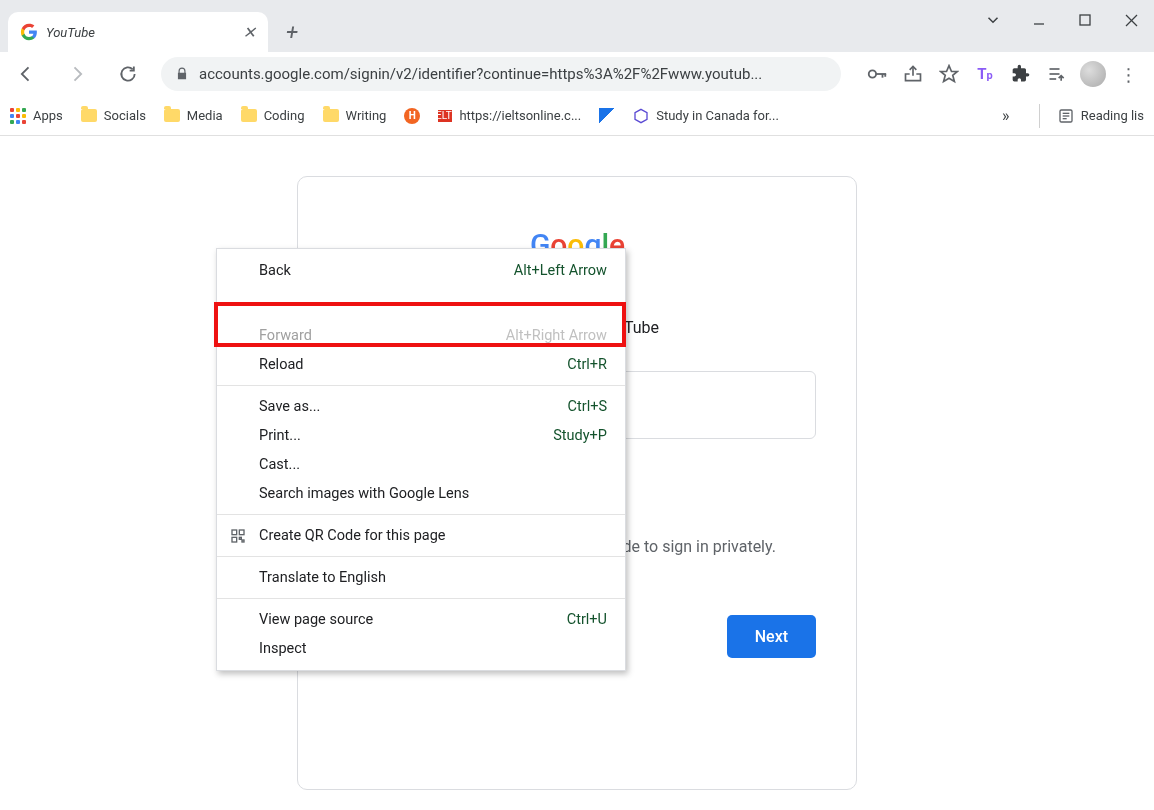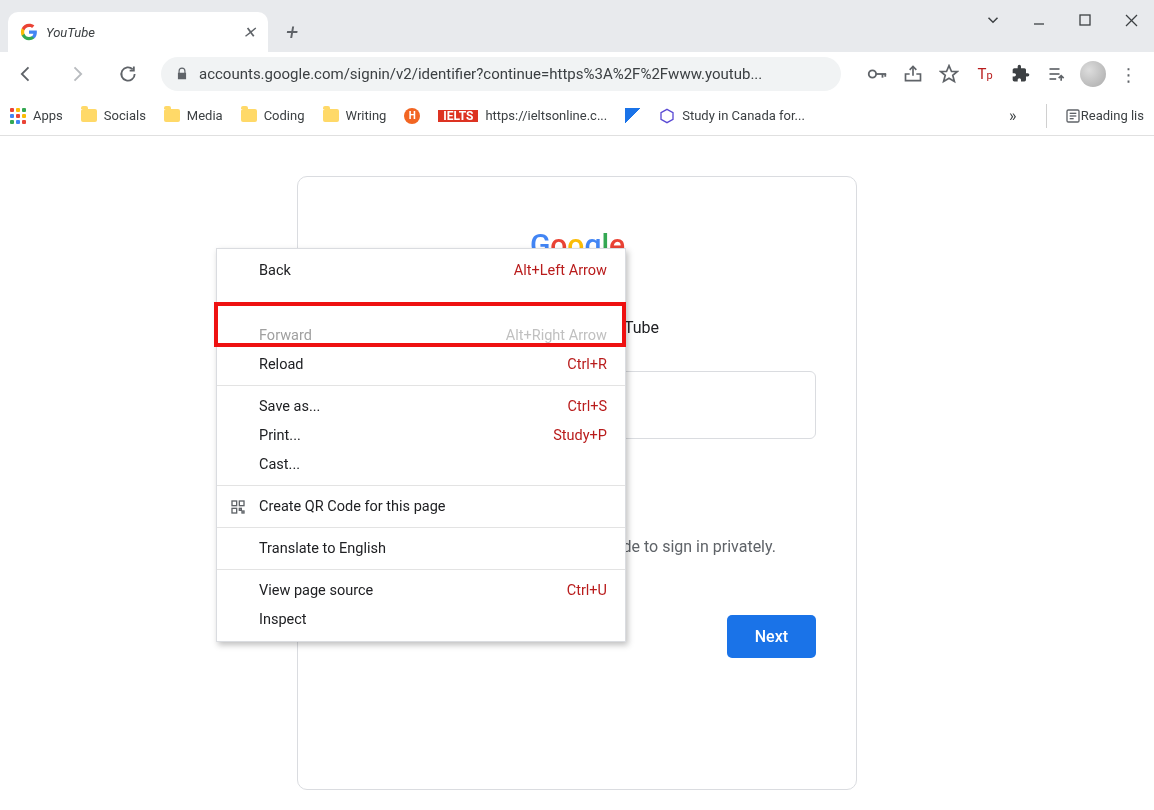--- a/index.html
+++ b/index.html
@@ -30,21 +30,21 @@
 
     
     .bookmarks { height: 40px; border-bottom: 1px solid #e0e0e0; display:flex; align-items:center; padding: 0 10px; gap: 18px; font-size:13px; color:#3c4043;}
     .bm { display:flex; align-items:center; gap:7px; cursor:pointer;}
     .folder-icon { width:16px; height:13px; background:#ffd968; border-radius:2px; position:relative;}
     .folder-icon:before{content:"";position:absolute;top:-3px;left:0;width:7px;height:3px;background:#ffd968;border-radius:2px 2px 0 0;}
     .apps-icon{ width:16px;height:16px; display:grid; grid-template-columns:repeat(3,4px); grid-template-rows:repeat(3,4px); gap:2px;}
     .apps-icon span{width:4px;height:4px;border-radius:1px;}
     .bm-ov { margin-left:auto; width:30px; text-align:center; font-size:16px; color:#3c4043;}
     .bm-sep { width:1px;height:24px;background:#d0d0d0;}
-    .readlist{display:flex;align-items:center;cursor:pointer;}
+    .readlist{display:flex;align-items:center;gap:7px;cursor:pointer;}
 
     
     .page { position:absolute; top:136px; left:0; right:0; bottom:0; display:flex; justify-content:center; }
     .card { width:560px; border:1px solid #dadce0; border-radius:10px; margin-top:40px; padding: 50px 40px 60px; height: 614px; position:relative;}
     .glogo { display:flex; justify-content:center; gap:1px; font-size:30px; font-weight:500; font-family: "Product Sans", Arial, sans-serif; letter-spacing:-1px; }
     .glogo span:nth-child(1){color:#4285F4;}
     .glogo span:nth-child(2){color:#EA4335;}
     .glogo span:nth-child(3){color:#FBBC05;}
     .glogo span:nth-child(4){color:#4285F4;}
     .glogo span:nth-child(5){color:#34A853;}
@@ -53,21 +53,21 @@
     .signin-sub { text-align:center; font-size:16px; color:#202124; margin-top:10px;}
     .field { width:100%; height:68px; border:1px solid #dadce0; border-radius:6px; margin-top:34px;}
     .guest { text-align:center; font-size:16px; color:#5f6368; margin-top: 96px; line-height:1.5;}
     .card-actions{ display:flex; justify-content:space-between; align-items:center; margin-top: 56px;}
     .create{ color:#0c4a6e; font-size:16px; font-weight:500; cursor:pointer;text-align:right;}
     .next{ background:#1a73e8; color:#fff; font-size:16px; font-weight:500; border:none; border-radius:5px; padding: 12px 28px; cursor:pointer;}
 
     
     .ctxmenu { position:absolute; left:216px; top:248px; width:410px; background:#fff; border:1px solid #dadce0; box-shadow: 2px 3px 6px rgba(0,0,0,.25); font-size:14.5px; color:#202124; z-index:50;}
     .ctxitem { display:flex; align-items:center; height:29px; padding: 0 18px 0 42px; cursor:pointer; position:relative;}
-    .ctxitem .sc { margin-left:auto; color:#b91c1c; }
+    .ctxitem .sc { margin-left:auto; color:#14532d; }
     .ctxitem.disabled { color:#a0a0a0;margin-top:36px; }
     .ctxitem.disabled .sc{ color:#c0c0c0;}
     .ctxsep { height:1px; background:#e3e3e3; margin: 6px 0;}
     .ctxpad { height:7px;}
     .ctxitem .pre-icon{ position:absolute; left:12px; width:18px;height:18px; display:flex;align-items:center;justify-content:center; color:#5f6368;}
     .highlight-box{ position:absolute; left:214px; top:302px; width:412px; height:45px; border:4px solid #e11; z-index:60; pointer-events:none;}
 
     svg { display:block;}
   </style>
 </head>
@@ -152,21 +152,21 @@
           <polyline points="8 7 12 3 16 7"></polyline>
           <line x1="12" y1="3" x2="12" y2="14"></line>
         </svg>
       </div>
     <div class="tb-btn">
         <svg width="20" height="20" viewBox="0 0 24 24" fill="none" stroke="#5f6368" stroke-width="2">
           <polygon points="12 2 15 9 22 9 16.5 13.5 18.5 21 12 17 5.5 21 7.5 13.5 2 9 9 9"></polygon>
         </svg>
       </div>
     <div class="tb-btn">
-        <span style="color:#b91c1c;font-weight:normal;font-size:15px;">T<span style="font-size:11px;">p</span></span>
+        <span style="color:#8b5cf6;font-weight:bold;font-size:15px;">T<span style="font-size:11px;">p</span></span>
       </div>
     <div class="tb-btn">
         <svg width="20" height="20" viewBox="0 0 24 24" fill="#3c4043">
           <path d="M20 11h-2V7a2 2 0 0 0-2-2h-4V3a2 2 0 1 0-4 0v2H4a2 2 0 0 0-2 2v4h2a2 2 0 1 1 0 4H2v4a2 2 0 0 0 2 2h4v-2a2 2 0 1 1 4 0v2h4a2 2 0 0 0 2-2v-4h2a2 2 0 1 0 0-4z"></path>
         </svg>
       </div>
     <div class="tb-btn">
         <svg width="20" height="20" viewBox="0 0 24 24" fill="none" stroke="#5f6368" stroke-width="2">
           <line x1="3" y1="6" x2="15" y2="6"></line>
           <line x1="3" y1="12" x2="15" y2="12"></line>
@@ -209,21 +209,21 @@
       <span>Coding</span>
     </div>
   <div class="bm">
       <span class="folder-icon"></span>
       <span>Writing</span>
     </div>
   <div class="bm">
       <span style="width:16px;height:16px;border-radius:50%;background:#f26522;color:#fff;display:flex;align-items:center;justify-content:center;font-size:10px;font-weight:bold;">H</span>
     </div>
   <div class="bm">
-      <span style="width:40px;height:12px;background:#d32;color:#fff;font-size:12px;font-weight:bold;display:flex;align-items:center;justify-content:center;">IELTS</span>
+      <span style="width:14px;height:12px;background:#d32;color:#fff;font-size:10px;font-weight:normal;display:flex;align-items:center;justify-content:center;">IELTS</span>
       <span>https://ieltsonline.c...</span>
     </div>
   <div class="bm">
       <span style="width:16px;height:16px;background:linear-gradient(135deg,#1a73e8 50%,#fff 50%);"></span>
     </div>
   <div class="bm">
       <span>
         <svg width="16" height="16" viewBox="0 0 24 24">
           <polygon points="12 2 21 7 21 17 12 22 3 17 3 7" fill="none" stroke="#5b4bd4" stroke-width="2"></polygon>
         </svg>
@@ -283,20 +283,23 @@
       <span>Save as...</span>
       <span class="sc">Ctrl+S</span>
     </div>
   <div class="ctxitem">
       <span>Print...</span>
       <span class="sc">Study+P</span>
     </div>
   <div class="ctxitem">
       <span>Cast...</span>
     </div>
+  <div class="ctxitem">
+      <span>Search images with Google Lens</span>
+    </div>
   <div class="ctxsep"></div>
   <div class="ctxitem">
     <span class="pre-icon">
         <svg width="16" height="16" viewBox="0 0 24 24" fill="none" stroke="#5f6368" stroke-width="2">
           <rect x="3" y="3" width="7" height="7"></rect>
           <rect x="14" y="3" width="7" height="7"></rect>
           <rect x="3" y="14" width="7" height="7"></rect>
           <rect x="14" y="14" width="3" height="3"></rect>
           <rect x="18" y="18" width="3" height="3"></rect>
         </svg>

